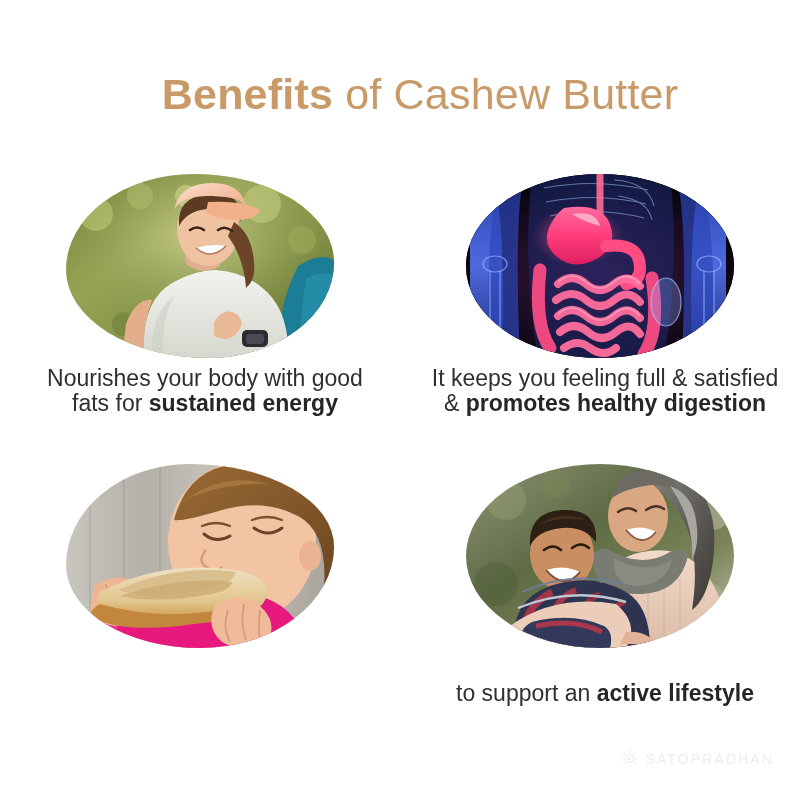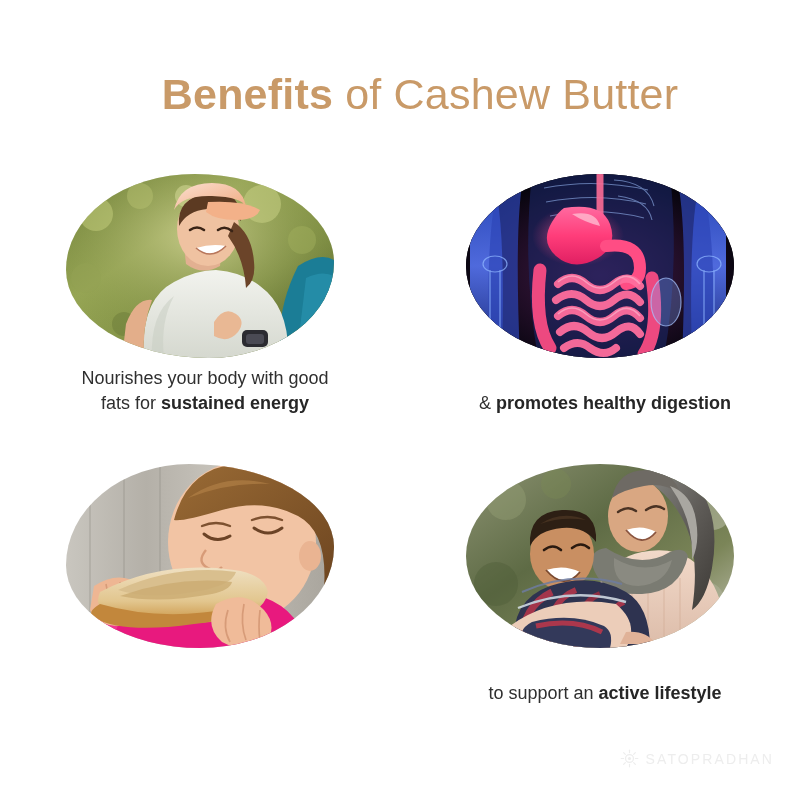--- a/index.html
+++ b/index.html
@@ -78,21 +78,21 @@
     width: 100%;
     height: 100%;
   }
 
   .caption {
     position: absolute;
     left: 10px;
     right: 0;
     top: 198px;
     text-align: center;
-    font-size: 18px;
+    font-size: 23px;
     line-height: 25px;
     color: #2f2f2f;
     font-weight: normal;
   }
   .caption b {
     font-weight: bold;
     color: #262626;
     margin-top: 8px;
   }
 
@@ -270,21 +270,21 @@
           <g stroke="#ffc3d7" stroke-width="1.6" fill="none" opacity="0.55">
             <path d="M92 108 q14 -12 28 0 q14 12 28 0 q14 -12 26 2"></path>
             <path d="M92 140 q14 -12 28 0 q14 12 28 0 q14 -12 26 2"></path>
           </g>
 
           <ellipse cx="200" cy="128" rx="15" ry="24" fill="#7fa4ff" opacity="0.3"></ellipse>
           <ellipse cx="200" cy="128" rx="15" ry="24" fill="none" stroke="#a8c4ff" stroke-width="1.2" opacity="0.7"></ellipse>
         </svg>
       </div>
       <div class="caption" style="color: rgb(47, 47, 47);">
-        <br>
+        <span>It keeps you feeling full &amp; satisfied</span><br>
         <span>&amp; </span><b>promotes healthy digestion</b>
       </div>
     </div>
 
     <div class="cell">
       <div class="photo-wrap blob-c">
         <svg viewBox="0 0 268 184" preserveAspectRatio="xMidYMid slice">
           <defs>
             <linearGradient id="g3bg" x1="0" y1="0" x2="1" y2="0">
               <stop offset="0%" stop-color="#c9c6bf"></stop>

